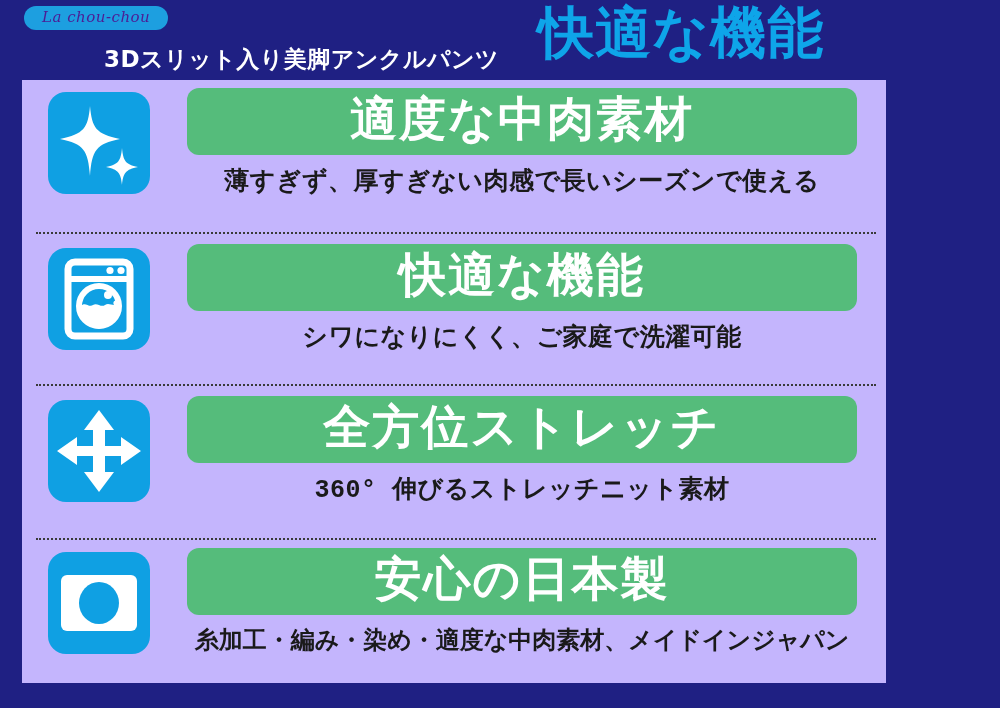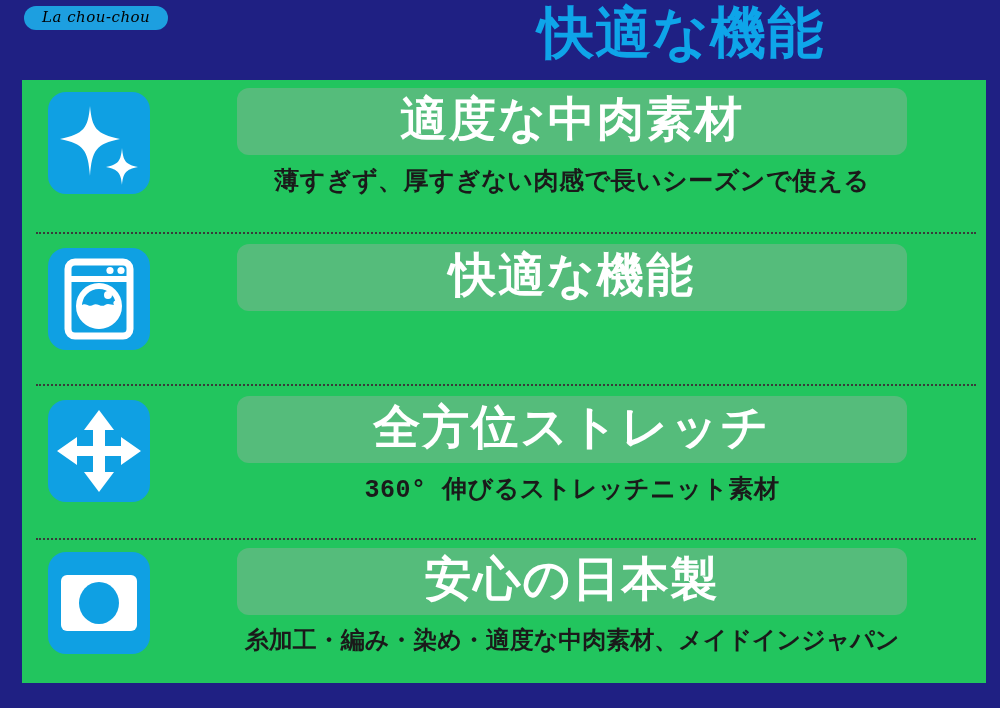--- a/index.html
+++ b/index.html
@@ -18,21 +18,21 @@
   #header {
     position: relative;
     height: 80px;
     width: 1000px;
   }
   #brand-badge {
     position: absolute;
     left: 24px;
     top: 6px;
     background: #1d9fe0;
-    color: #000000;
+    color: #4c1d95;
     border-radius: 16px;
     padding: 2px 18px 4px 18px;
     font-size: 15px;
     font-style: italic;
     font-family: "DejaVu Serif", "Liberation Serif", serif;
     letter-spacing: 0.5px;
     white-space: nowrap;
   }
   #header-sub {
     position: absolute;
@@ -54,23 +54,23 @@
     letter-spacing: 1px;
     line-height: 1.05;
     white-space: nowrap;
   }
 
   
   #panel {
     position: absolute;
     left: 22px;
     top: 80px;
-    width: 964px;
+    width: 864px;
     height: 603px;
-    background: #22c55e;
+    background: #c4b5fd;
     box-sizing: border-box;
   }
 
   .feature-row {
     position: relative;
     height: 150px;
     display: flex;
     align-items: flex-start;
     box-sizing: border-box;
   }
@@ -133,20 +133,21 @@
     white-space: nowrap;
     font-family: Liberation Mono, monospace;
   }
   .desc.tight { font-size: 24px; letter-spacing: 0px; }
 </style>
 </head>
 <body>
 
 <div id="header">
   <div id="brand-badge">La chou-chou</div>
+  <div id="header-sub">3Dスリット入り美脚アンクルパンツ</div>
   <div id="header-title">快適な機能</div>
 </div>
 
 <div id="panel">
 
   <div class="feature-row r1">
     <div class="icon-tile">
       <svg viewBox="0 0 102 102" xmlns="http://www.w3.org/2000/svg">
         <path d="M42 14 C44 36 48 42 72 47 C48 52 44 58 42 84 C40 58 36 52 12 47 C36 42 40 36 42 14 Z" fill="#ffffff"></path>
         <path d="M74 56 C75.2 69 77.5 72.5 90 75 C77.5 77.5 75.2 81 74 93 C72.8 81 70.5 77.5 58 75 C70.5 72.5 72.8 69 74 56 Z" fill="#ffffff"></path>
@@ -168,20 +169,21 @@
         <circle cx="62" cy="22.5" r="3.6" fill="#ffffff"></circle>
         <circle cx="73" cy="22.5" r="3.6" fill="#ffffff"></circle>
         <circle cx="51" cy="58" r="20" fill="none" stroke="#ffffff" stroke-width="6"></circle>
         <path d="M33 58 c4 -5 8 2 12 -1 c4 -3 8 3 12 0 c4 -3 8 2 12 -1 l0 6 a18 18 0 0 1 -36 1 Z" fill="#ffffff"></path>
         <circle cx="60" cy="47" r="4" fill="#ffffff"></circle>
         <circle cx="68" cy="55" r="2.6" fill="#ffffff"></circle>
       </svg>
     </div>
     <div class="text-col">
       <div class="green-banner">快適な機能</div>
+      <div class="desc">シワになりにくく、ご家庭で洗濯可能</div>
     </div>
   </div>
 
   <div class="separator"></div>
 
   <div class="feature-row r3">
     <div class="icon-tile">
       <svg viewBox="0 0 102 102" xmlns="http://www.w3.org/2000/svg">
         <path d="M51 10 L66 30 L57 30 L57 46 L73 46 L73 37 L93 51 L73 65 L73 56 L57 56 L57 72 L66 72 L51 92 L36 72 L45 72 L45 56 L29 56 L29 65 L9 51 L29 37 L29 46 L45 46 L45 30 L36 30 Z" fill="#ffffff"></path>
       </svg>

